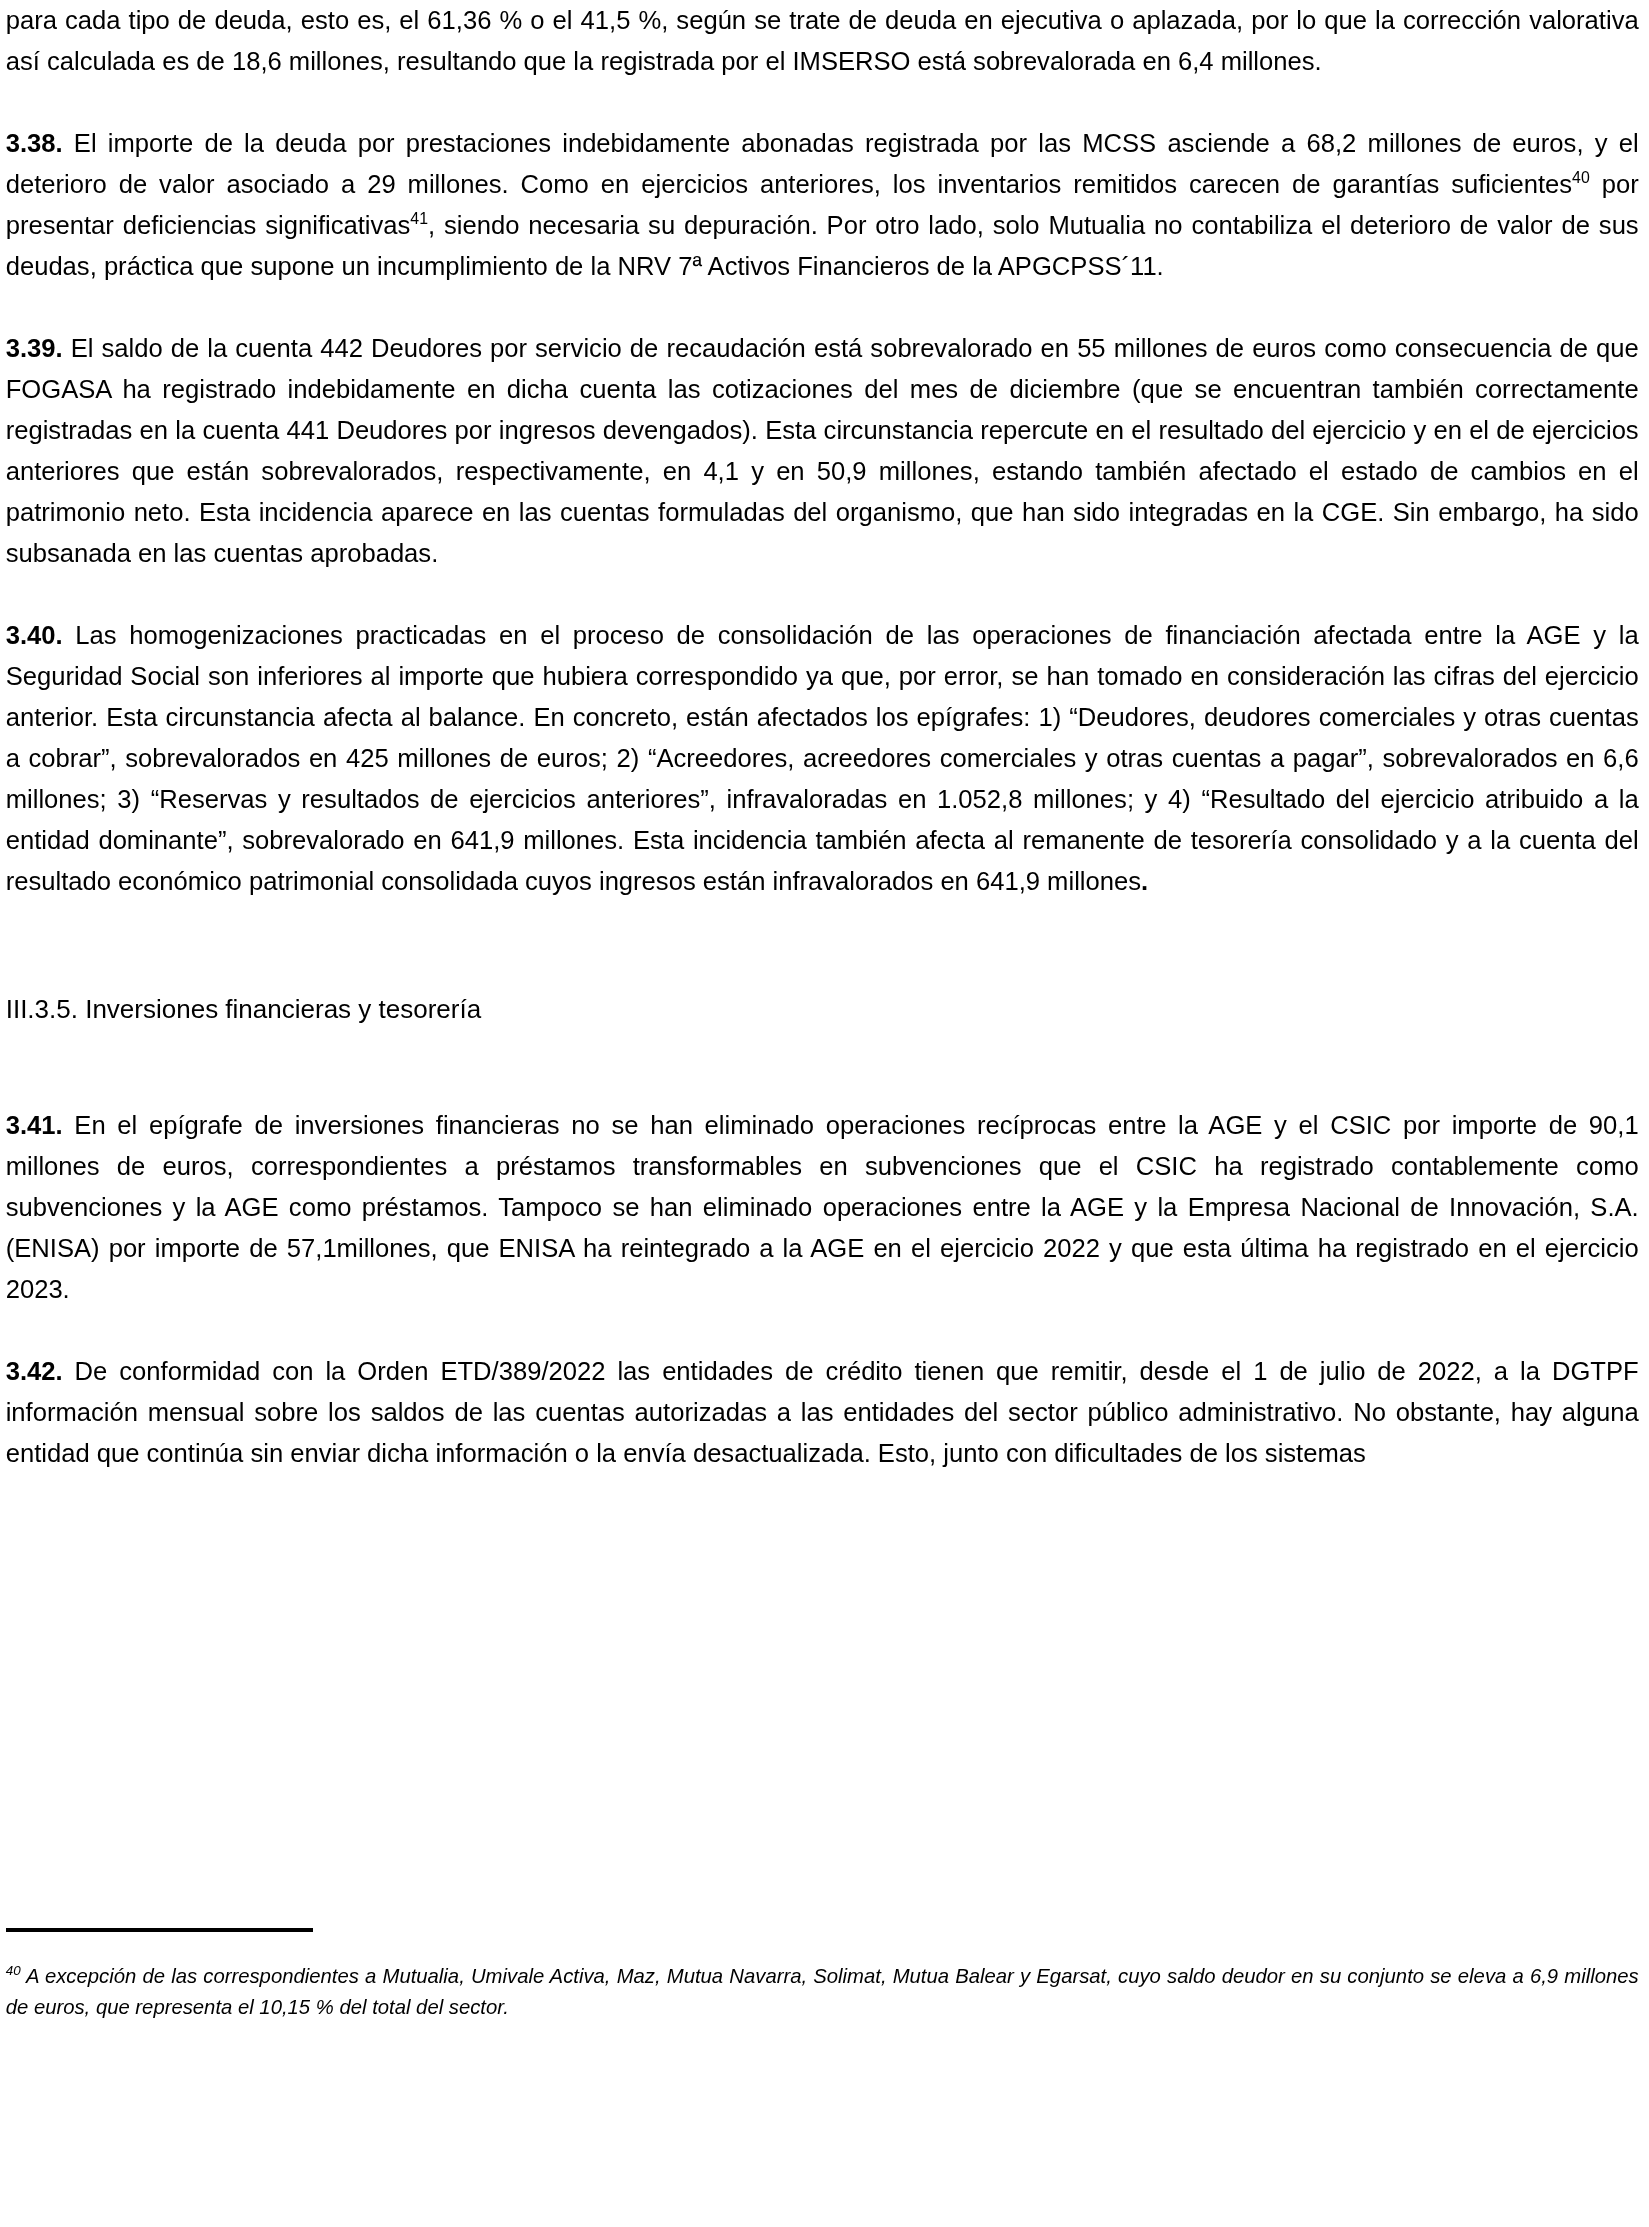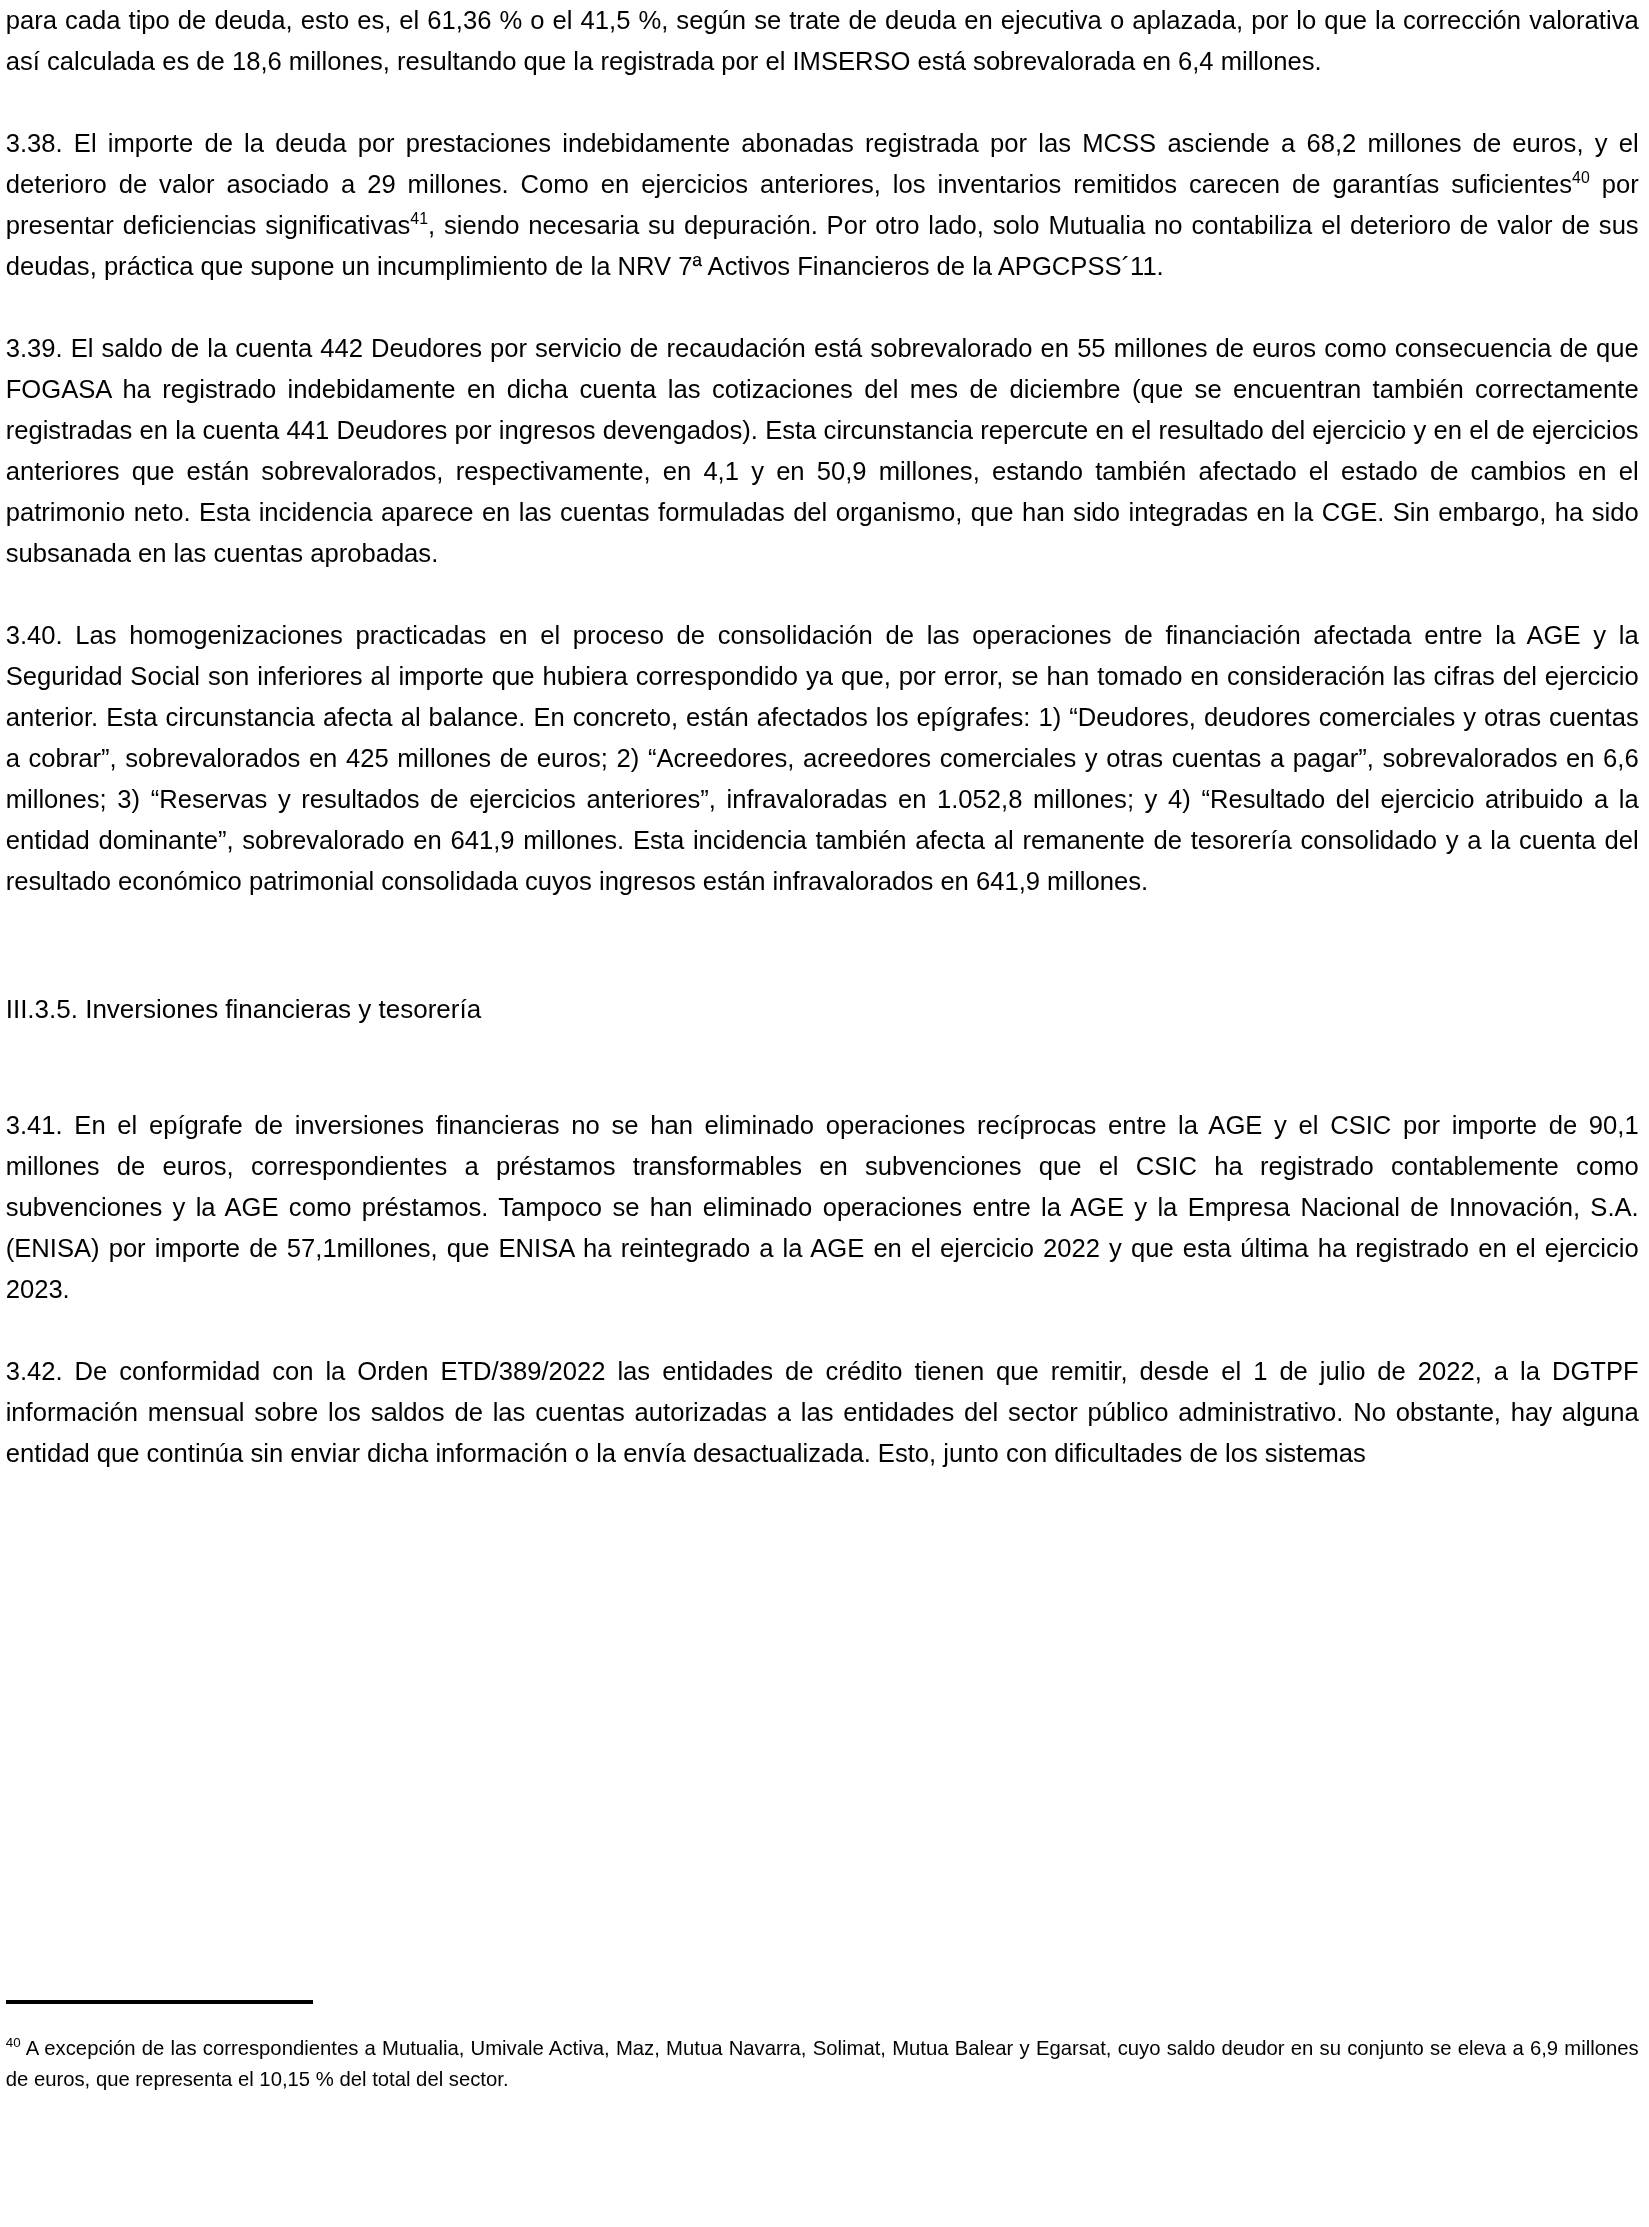--- a/index.html
+++ b/index.html
@@ -38,42 +38,43 @@
   .gap-para {
     height: 41px;
   }
   .gap-head-before {
     height: 89px;
   }
   .gap-head-after {
     height: 77px;
   }
   .num {
-    font-weight: normal;
+    font-weight: bold;
   }
   .it {
   }
   h2.section-heading {
     margin: 0;
     font-size: 26px;
     line-height: 37px;
     font-weight: normal;
     text-align: left;
     color: #000000;
   }
   sup.fn-ref {
     font-size: 0.62em;
     vertical-align: super;
     line-height: 0;
   }
   .footnote-area {
     position: absolute;
     left: 5.7px;
-    top: 2000px;
+    top: 1928px;
     width: 1633px;
+    font-style: italic;
   }
   .fn-rule {
     width: 307px;
     height: 0;
     border: 0;
     border-top: 4.1px solid #000000;
     margin: 0 0 29px 0;
     padding: 0;
   }
   p.footnote {

